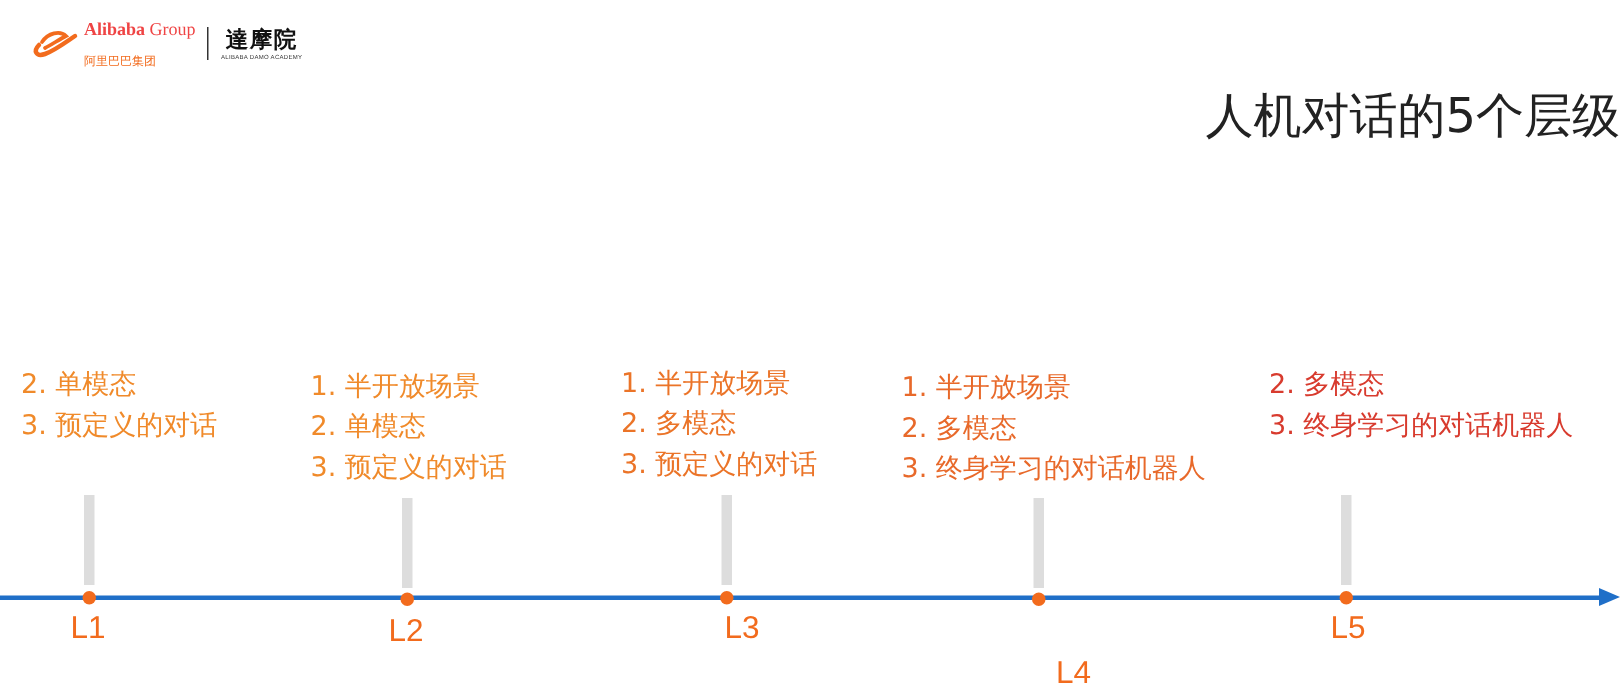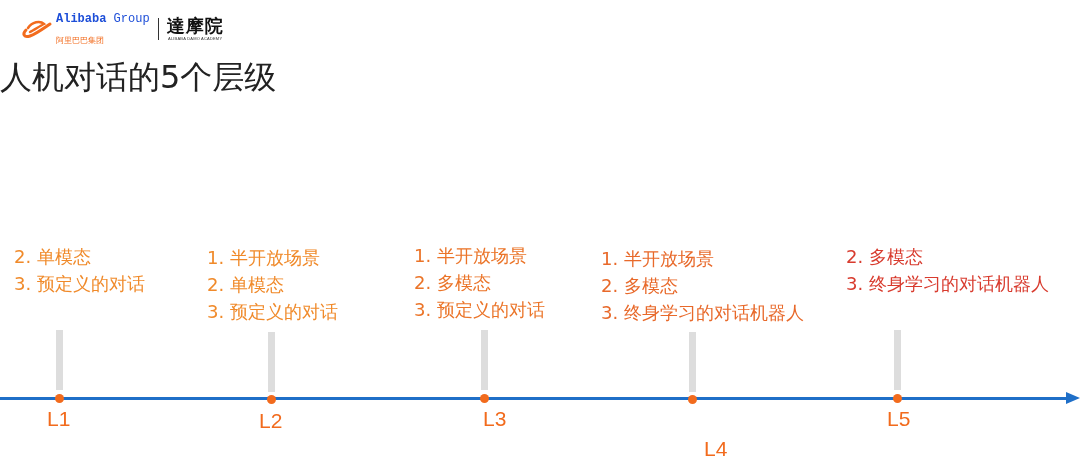--- a/index.html
+++ b/index.html
@@ -1,28 +1,28 @@
 <!DOCTYPE html>
 <html><head>
   <meta charset="utf-8">
   <style>
     html, body { margin: 0; padding: 0; background: #ffffff; }
     body { width: 1080px; height: 457px; position: relative; overflow: hidden;
       font-family: "DejaVu Sans", "Liberation Sans", sans-serif; }
     .logo { position: absolute; left: 20px; top: 14px; height: 30px; display: flex; align-items: center; }
     .logo-mark { width: 34px; height: 22px; position: relative; }
     .logo-text { display: flex; flex-direction: column; margin-left: 2px; line-height: 1; }
-    .logo-en { font-family: Liberation Mono, monospace; font-size: 12px; color: #1d4ed8; font-weight: bold; }
+    .logo-en { font-family: Liberation Serif, serif; font-size: 12px; color: #ef4444; font-weight: bold; }
     .logo-en .grp { font-weight: normal; }
     .logo-cn { font-size: 8px; color: #f26b1d; margin-top: 12px; }
     .logo-sep { width: 1px; height: 22px; background: #333; margin: 0 8px; }
     .logo-damo { display: flex; flex-direction: column; align-items: center; line-height: 1; }
-    .damo-cn { font-family: "DejaVu Serif", serif; font-size: 18px; font-weight: bold; color: #111; letter-spacing: 1px; }
+    .damo-cn { font-family: "DejaVu Serif", serif; font-size: 15px; font-weight: bold; color: #111; letter-spacing: 1px; }
     .damo-en { font-family: "Liberation Sans", sans-serif; font-size: 4px; color: #333; margin-top: 2px; letter-spacing: 0.2px; }
-    .title { position: absolute; left: 0; right: 0; top: 56px; text-align: left;
+    .title { position: absolute; left: 0; right: 0; top: 56px; text-align: right;
       font-size: 32px; color: #222; }
     .level-text { position: absolute; font-size: 18px; line-height: 27px; white-space: nowrap; }
     .tick { position: absolute; width: 7px; background: #dddddd; }
     .axis { position: absolute; left: 0; top: 397px; width: 1068px; height: 3px; background: #1f6fc8; }
     .arrow { position: absolute; left: 1066px; top: 392px; width: 0; height: 0;
       border-top: 6.5px solid transparent; border-bottom: 6.5px solid transparent; border-left: 14px solid #1f6fc8; }
     .dot { position: absolute; width: 9px; height: 9px; border-radius: 50%; background: #f26b1d; }
     .lvl-label { position: absolute; font-family: "Liberation Sans", sans-serif; font-size: 21px; color: #f26b1d; }
   </style>
 </head>

